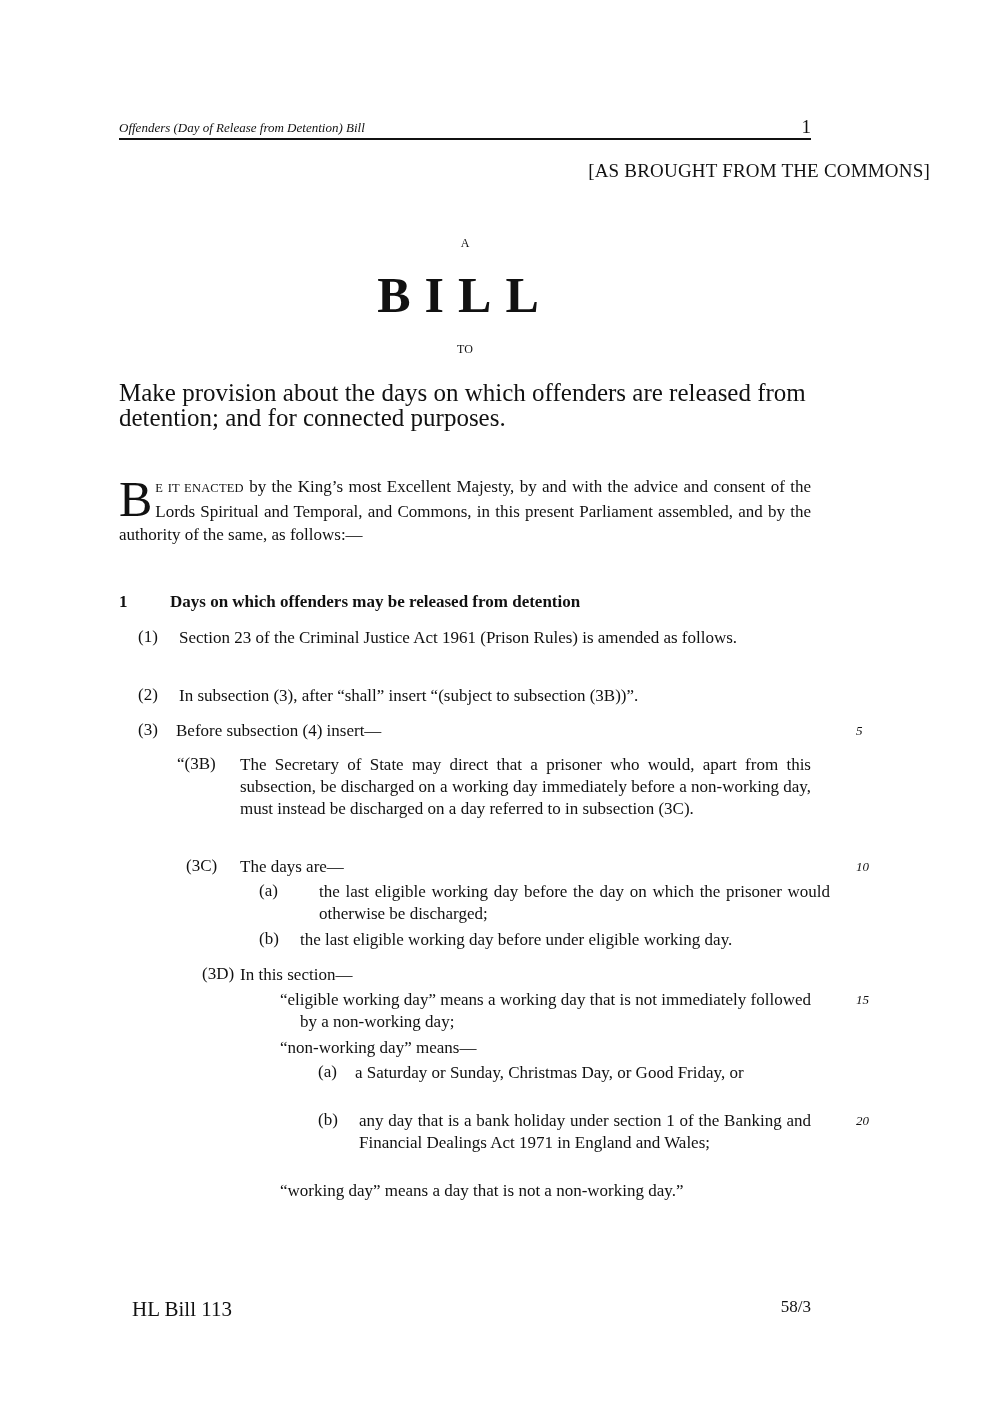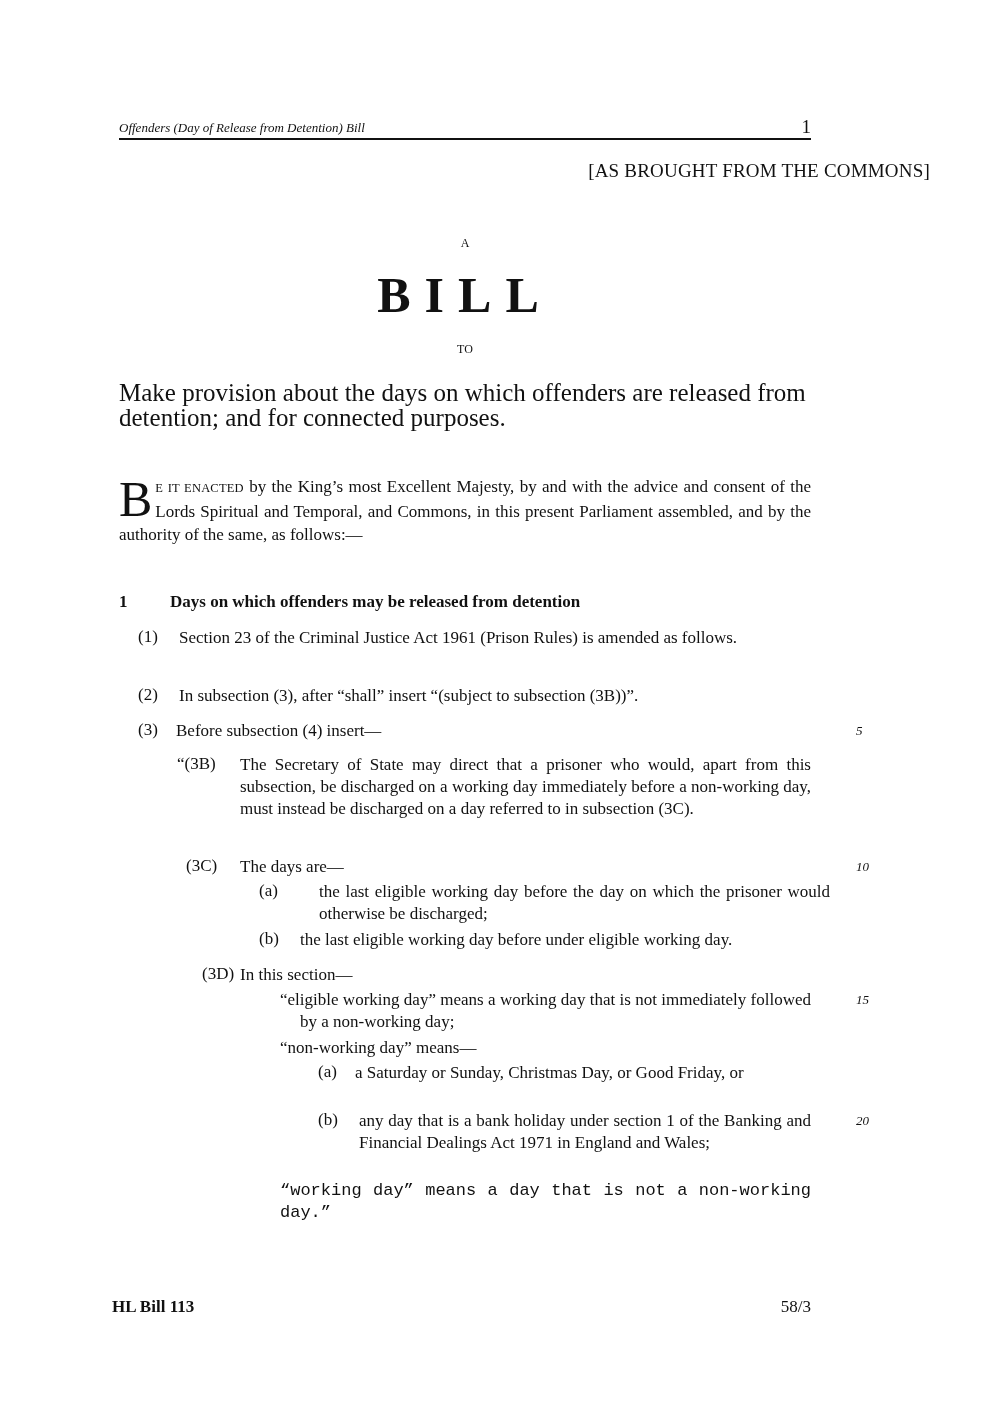--- a/index.html
+++ b/index.html
@@ -15,21 +15,21 @@
   .long-title { left:119px; width:700px; top:380px; font-size:25px; line-height:25px; }
   .enact { left:119px; width:692px; top:475px; font-size:17px; line-height:23px; text-align:justify; }
   .dropcap { float:left; font-size:50px; line-height:40px; margin:4px 3px 0 0; }
   .sc { font-size:12.5px; letter-spacing:0.2px; }
   .sec-head { left:119px; top:592px; font-size:17px; font-weight:bold; }
   .sec-head .num { position:absolute; left:0; }
   .sec-head .title { position:absolute; left:51px; white-space:nowrap; }
   .para { font-size:17px; line-height:22px; text-align:justify; }
   .lbl { position:absolute; font-size:17px; }
   .lineno { position:absolute; left:856px; font-style:italic; font-size:13px; }
-  .footer-left { left:112px; top:1297px; font-size:17px;font-weight:bold; }
+  .footer-left { left:132px; top:1297px; font-size:21px; }
   .footer-right { left:760px; width:51px; top:1297px; font-size:17px; text-align:right; }
 </style>
 </head>
 <body>
 
 <div class="abs running-head">
   <span class="running-title">Offenders (Day of Release from Detention) Bill</span>
   <span class="page-no">1</span>
 </div>
 
@@ -79,16 +79,16 @@
 
 <div class="abs para" style="left:280px; top:1037px; width:531px;">“non-working day” means—</div>
 
 <span class="abs lbl" style="left:318px; top:1062px;">(a)</span>
 <div class="abs para" style="left:343px; top:1062px; width:452px;margin-left:12px;">a Saturday or Sunday, Christmas Day, or Good Friday, or</div>
 
 <span class="abs lbl" style="left:318px; top:1110px;">(b)</span>
 <div class="abs para" style="left:359px; top:1110px; width:452px;">any day that is a bank holiday under section 1 of the Banking and Financial Dealings Act 1971 in England and Wales;</div>
 <span class="lineno" style="top:1113px;">20</span>
 
-<div class="abs para" style="left:280px; top:1180px; width:531px;font-family:Liberation Mono, monospace;">“working day” means a day that is not a non-working day.”</div>
+<div class="abs para" style="left:280px; top:1180px; width:531px;">“working day” means a day that is not a non-working day.”</div>
 
 <div class="abs footer-left">HL Bill 113</div>
 <div class="abs footer-right">58/3</div>
 
 </body></html>

